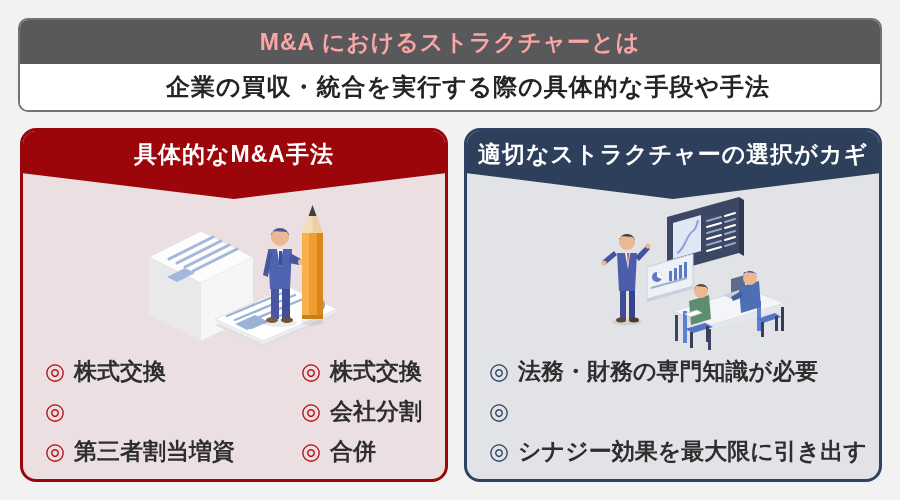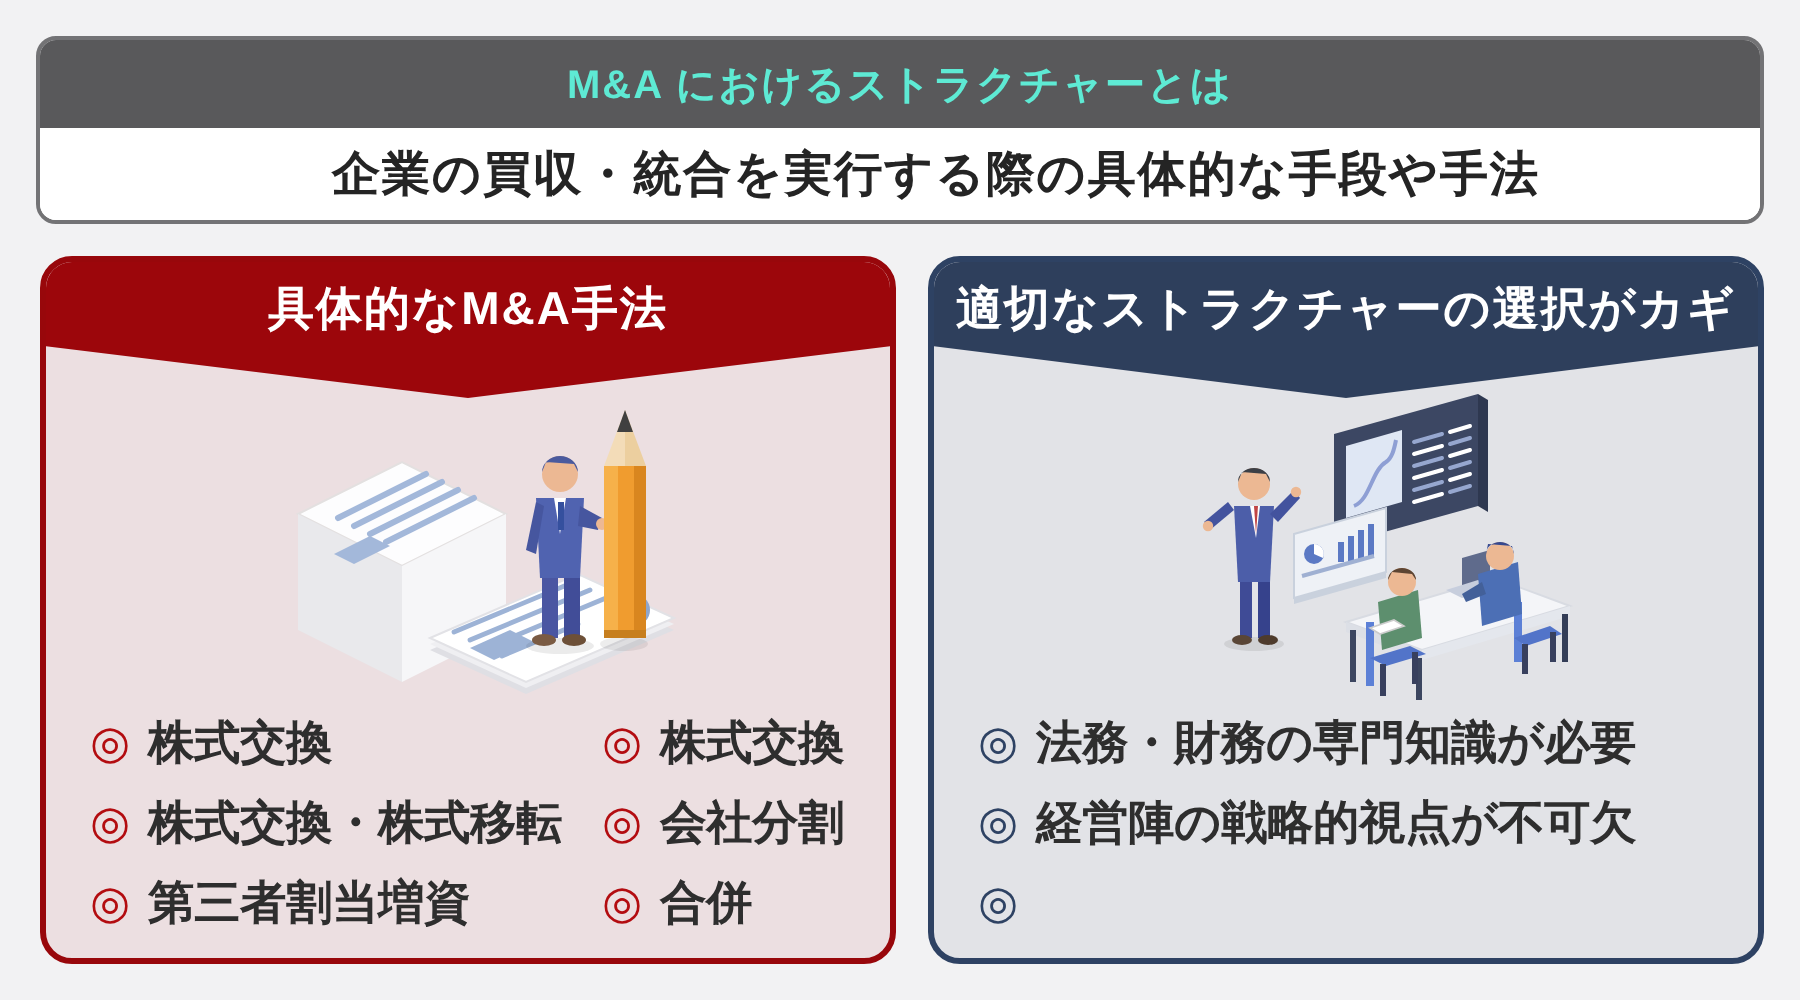--- a/index.html
+++ b/index.html
@@ -8,21 +8,21 @@
     background:#f2f2f3;
     font-family:"Liberation Sans","DejaVu Sans",sans-serif;
   }
   
   .header-box {
     position:absolute; left:18px; top:18px; width:864px; height:94px;
     background:#ffffff; border:2px solid #737375; border-radius:10px;
     overflow:hidden; display:flex; flex-direction:column; box-sizing:border-box;
   }
   .header-band { height:44px; background:#59595b; display:flex; align-items:center; justify-content:center; }
-  .header-title { color:#5eead4; font-size:20px; font-weight:bold; letter-spacing:1px; }
+  .header-title { color:#fca5a5; font-size:23px; font-weight:bold; letter-spacing:1px; }
   .header-sub { flex:1; display:flex; align-items:center; justify-content:center; background:#fff;padding-left:36px; }
   .header-subtitle { color:#242424; font-size:24px; font-weight:bold; letter-spacing:1px; }
 
   
   .panel {
     position:absolute; top:128px; height:354px; border-radius:16px;
     overflow:hidden; box-sizing:border-box;
   }
   .panel.left  { left:20px;  width:428px; background:#ecdfe1; border:3px solid #98070b; }
   .panel.right { left:464px; width:418px; background:#e2e3e7; border:3px solid #2e4263; }
@@ -121,21 +121,20 @@
     <div class="li">
       <span class="b red">◎</span>
       <span>株式交換</span>
     </div>
     <div class="li">
       <span class="b red">◎</span>
       <span>株式交換</span>
     </div>
     <div class="li">
       <span class="b red">◎</span>
-      <span>株式交換・株式移転</span>
     </div>
     <div class="li">
       <span class="b red">◎</span>
       <span>会社分割</span>
     </div>
     <div class="li">
       <span class="b red">◎</span>
       <span>第三者割当増資</span>
     </div>
     <div class="li">
@@ -224,19 +223,19 @@
     <path d="M154,90 a7,6 0 0 1 14,0 l-1,-4 -12,-1 z" fill="#36498f"></path>
   </svg>
 
   <div class="list">
     <div class="li">
       <span class="b navy">◎</span>
       <span>法務・財務の専門知識が必要</span>
     </div>
     <div class="li">
       <span class="b navy">◎</span>
-      <span>経営陣の戦略的視点が不可欠</span>
     </div>
     <div class="li">
       <span class="b navy">◎</span>
+      <span>シナジー効果を最大限に引き出す</span>
     </div>
   </div>
 </div>
 
 </body></html>

